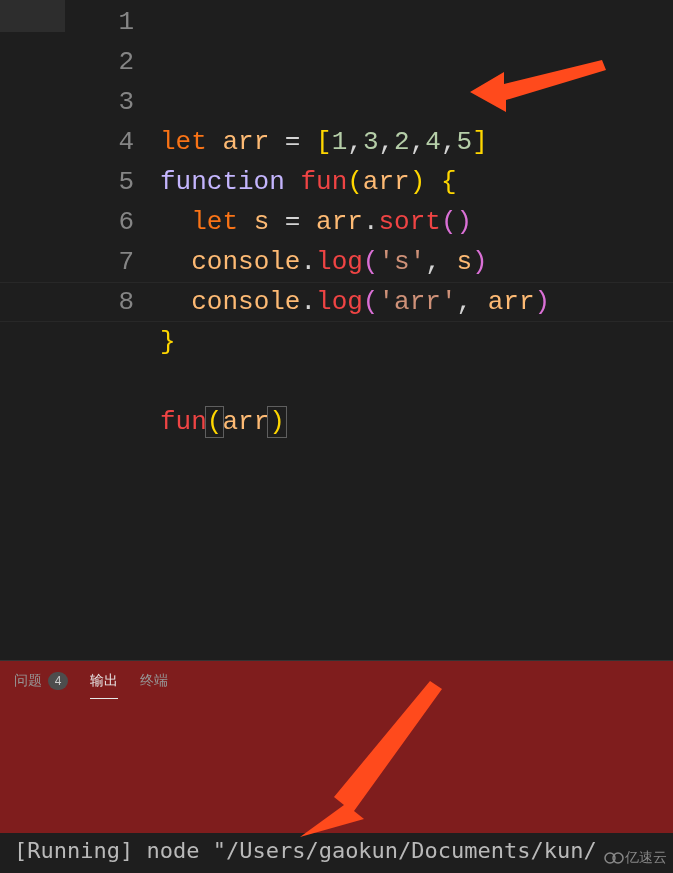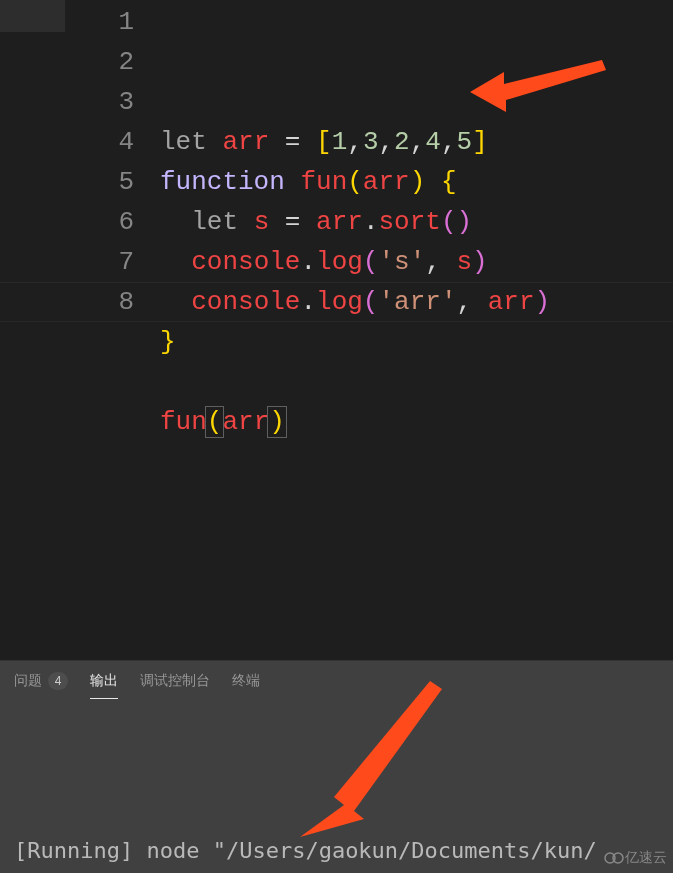--- a/index.html
+++ b/index.html
@@ -5,22 +5,22 @@
   * { margin:0; padding:0; box-sizing:border-box; }
   html,body { width:673px; height:873px; background:#1e1e1e; font-family:Menlo,Consolas,"Courier New",monospace; overflow:hidden; }
   .editor { position:relative; height:660px; background:#1e1e1e; display:flex; }
   .stub { position:absolute; left:0; top:0; width:65px; height:32px; background:#2d2d2d; }
   .gutter { width:160px; text-align:right; color:#858585; font-size:26px; line-height:40px; padding-top:2px; user-select:none; }
   .gutter div { padding-right:26px; }
   .code { flex:1; font-size:26px; line-height:40px; padding-top:2px; color:#d4d4d4; white-space:pre; position:relative; }
   .code .line { position:relative; height:40px; }
   .cursorline { position:absolute; left:0; right:0; top:282px; height:40px; border-top:1px solid #282828; border-bottom:1px solid #282828; pointer-events:none; }
   .bracket-box { border:1px solid #5f5f5f; padding:0 1px; margin:0 -2px; }
-  .k-let{color:#a3a3a3;} .k-num{color:#b5cea8;} .k-fn{color:#ef4444;} .k-var{color:#ef4444;} .k-func{color:#c4b5fd;} .k-par-y{color:#ffd700;} .k-par-p{color:#da70d6;} .k-str{color:#ce9178;} .k-dot{color:#d4d4d4;}
-  .panel { height:213px; background:#404040; border-top:1px solid #333; }
+  .k-let{color:#f97316;} .k-num{color:#b5cea8;} .k-fn{color:#ef4444;} .k-var{color:#fdba74;} .k-func{color:#c4b5fd;} .k-par-y{color:#ffd700;} .k-par-p{color:#da70d6;} .k-str{color:#ce9178;} .k-dot{color:#d4d4d4;}
+  .panel { height:173px; background:#7f1d1d; border-top:1px solid #333; }
   .tabs { display:flex; align-items:center; gap:22px; height:40px; padding:0 14px 0 14px; font-family:"Microsoft YaHei","PingFang SC",sans-serif; font-size:14px; color:#969696; }
   .tab { display:flex; align-items:center; gap:6px; cursor:pointer; height:40px; }
   .tab.active { color:#e7e7e7; position:relative; }
   .tab.active::after { content:""; position:absolute; left:0; right:0; bottom:2px; height:1px; background:#e7e7e7; }
   .badge { background:#4d4d4d; color:#ccc; border-radius:10px; min-width:20px; height:18px; font-size:12px; display:inline-flex; align-items:center; justify-content:center; padding:0 6px; }
   .output { padding:10px 14px 0 14px; color:#b9b9b9; font-size:22px; line-height:40px; font-family:Menlo,Consolas,monospace; white-space:pre; }
   .arrow { position:absolute; pointer-events:none; }
   .watermark { position:absolute; right:6px; bottom:6px; display:flex; align-items:center; gap:0; color:#888; font-family:"Microsoft YaHei",sans-serif; font-size:14px; }
   .watermark svg { width:22px; height:14px; }
 </style>
@@ -50,23 +50,20 @@
 <div class="panel">
   <div class="tabs">
     <div class="tab">
       <span>问题</span>
       <span class="badge">4</span>
     </div>
     <div class="tab active">
       <span>输出</span>
     </div>
     <div class="tab">
-      <span>调试控制台</span>
-    </div>
-    <div class="tab">
       <span>终端</span>
     </div>
   </div>
   <div class="output" id="output" style="position:relative;">
     <svg class="arrow" style="position:absolute;left:300px;top:-30px;" width="150" height="170" viewBox="0 0 150 170">
       <polygon points="0,166 44,134 34,126 130,10 142,18 54,140 64,148" fill="#ff4a1c"></polygon>
     </svg>
   <div style="margin-bottom: 4px;">[Running] node "/Users/gaokun/Documents/kun/</div></div>
 </div>
 

